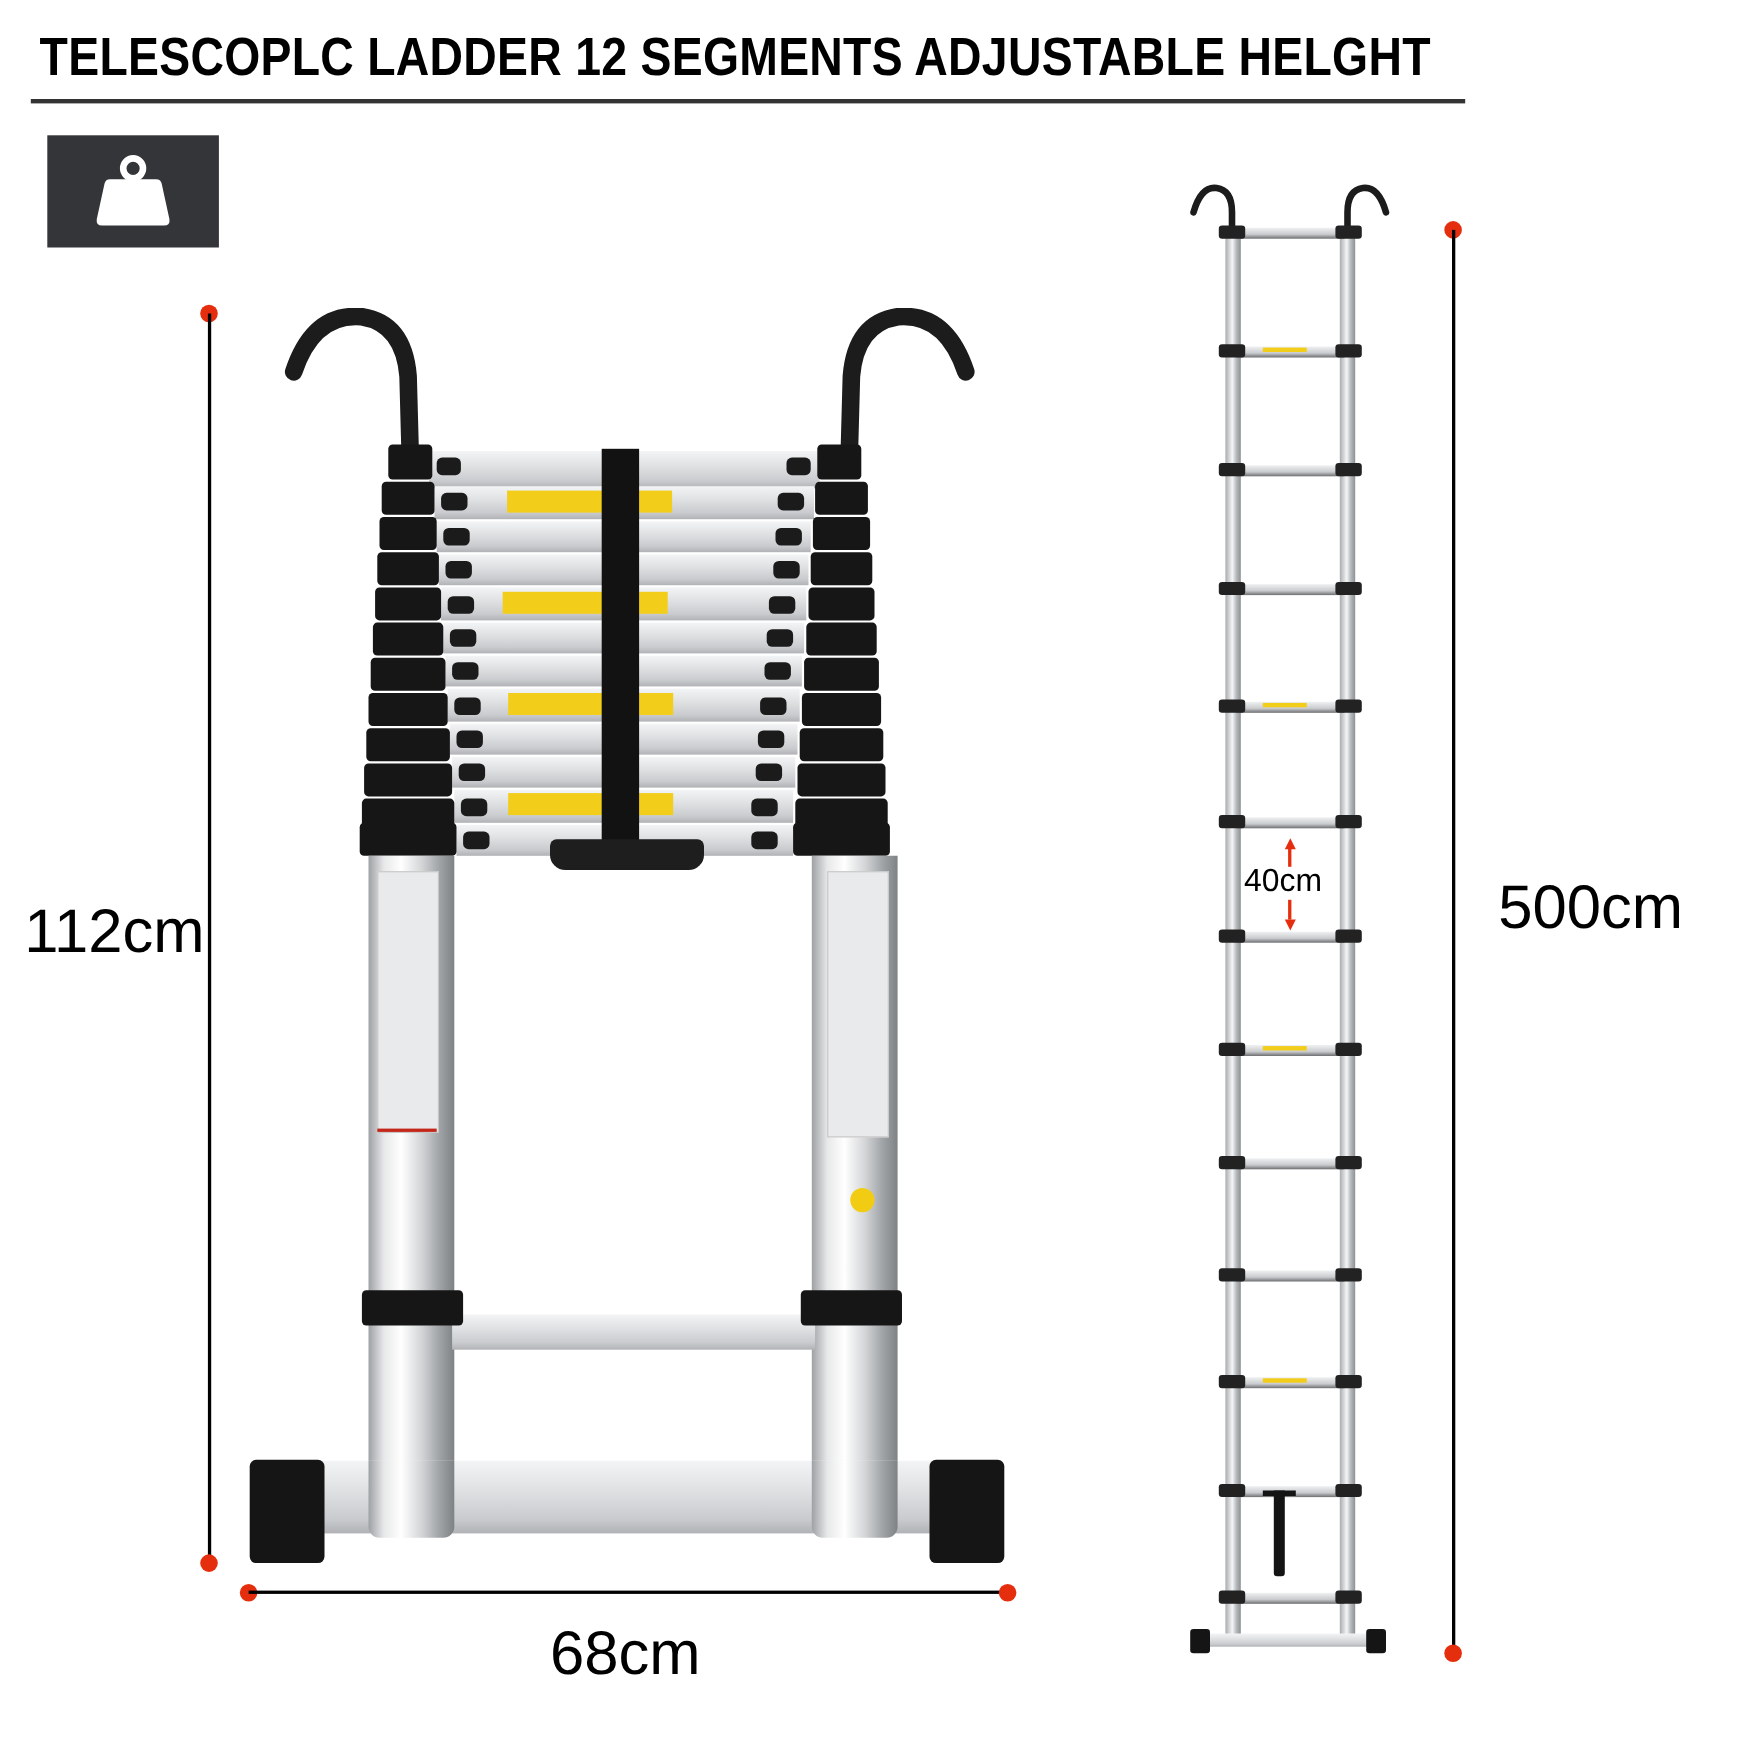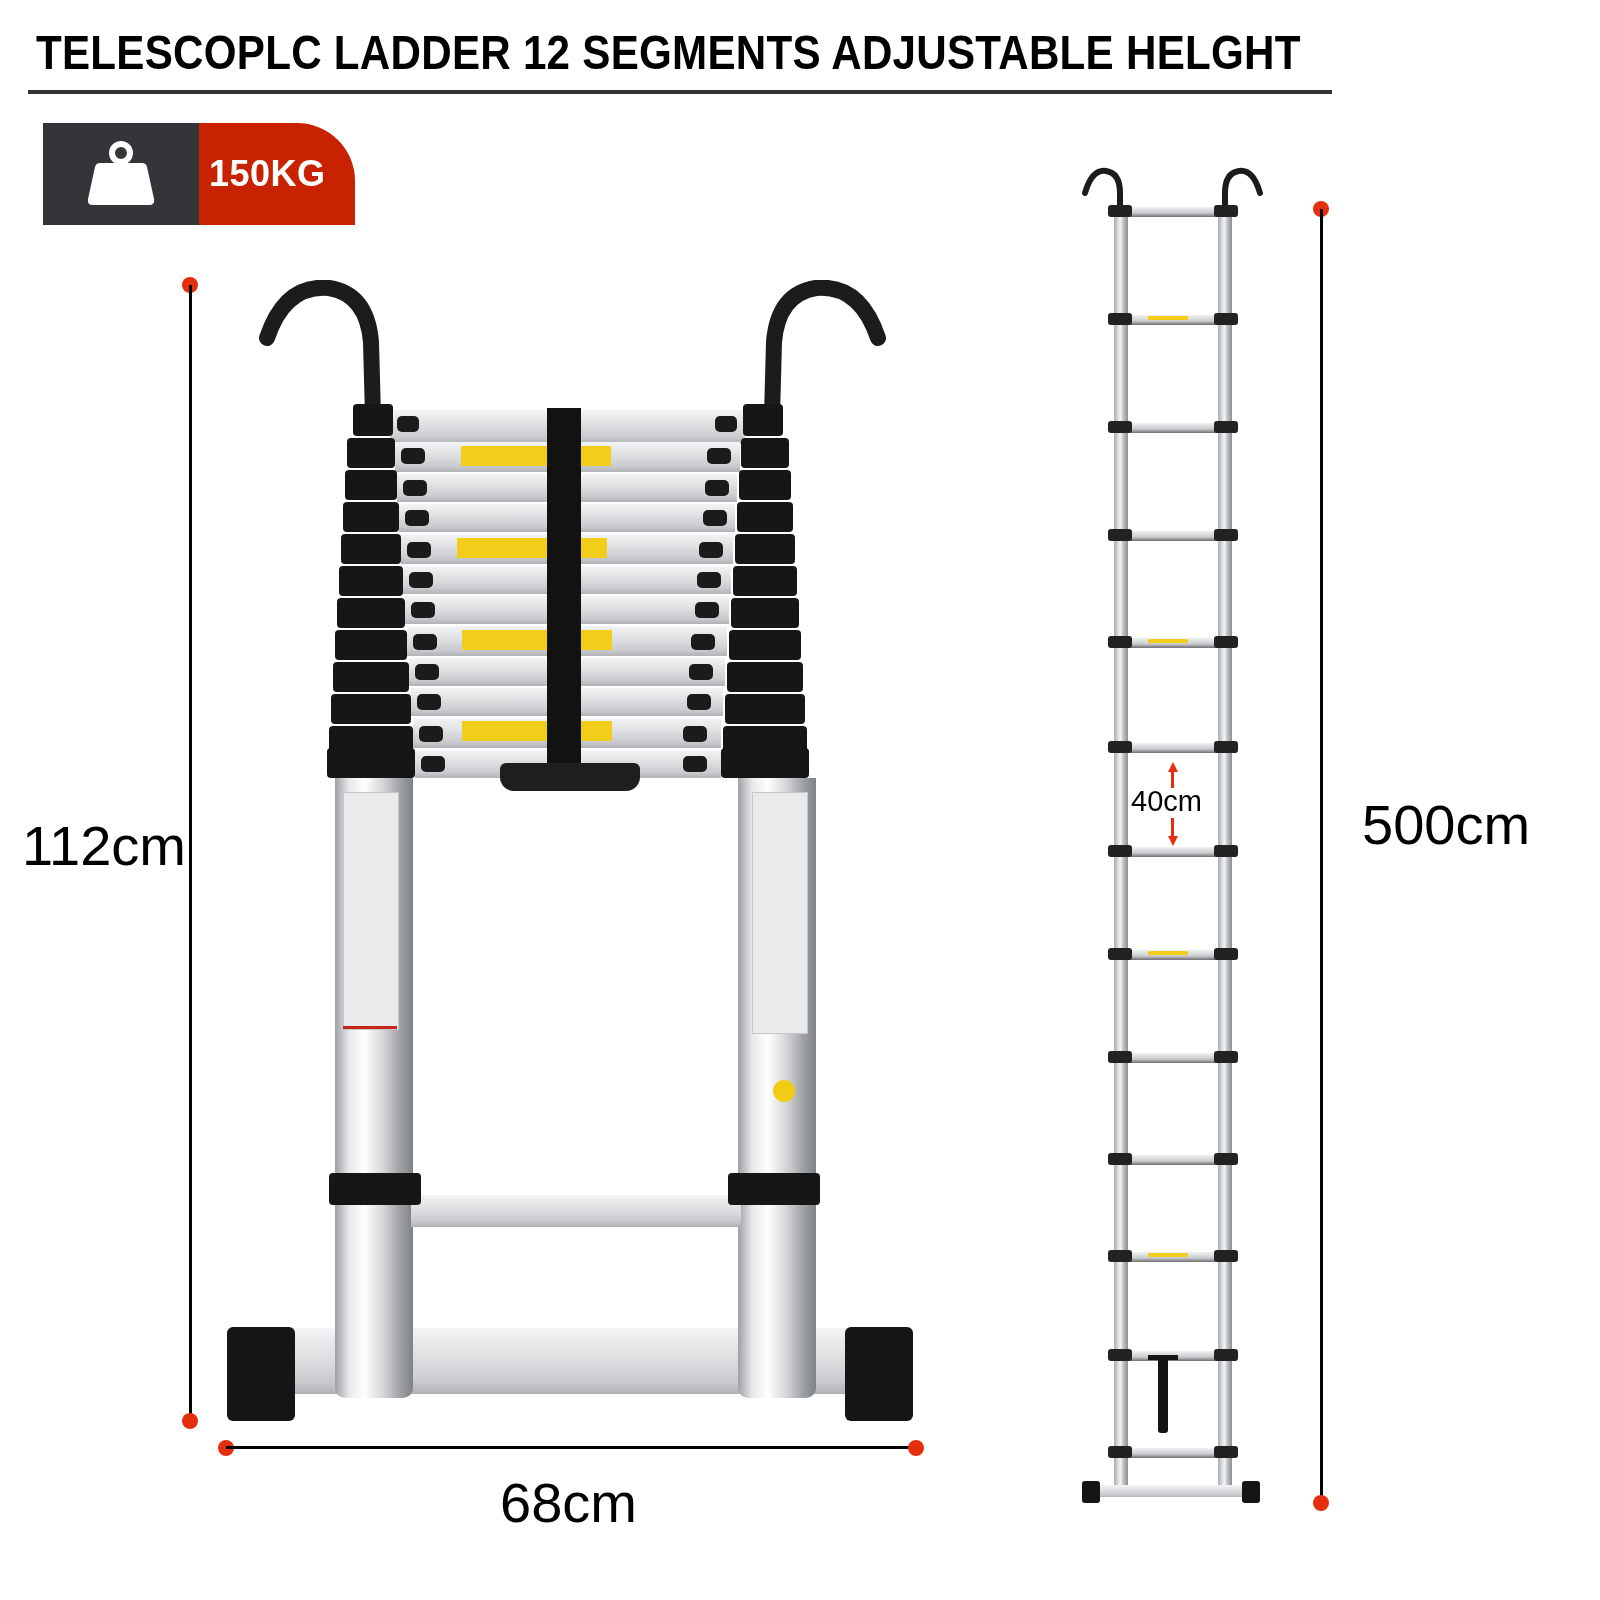--- a/index.html
+++ b/index.html
@@ -41,23 +41,20 @@
 
 <div class="abs title">TELESCOPLC LADDER 12 SEGMENTS ADJUSTABLE HELGHT</div>
 <div class="abs title-rule"></div>
 
 <div class="abs badge">
   <div class="badge-icon-box">
     <svg width="70" height="66" viewBox="0 0 70 66">
       <circle cx="35" cy="12" r="9" fill="none" stroke="#fff" stroke-width="6"></circle>
       <path d="M14 22 H56 Q60 22 61 26 L68 58 Q69 64 63 64 H7 Q1 64 2 58 L9 26 Q10 22 14 22 Z" fill="#fff"></path>
     </svg>
-  </div>
-  <div class="badge-value-box">
-    <span class="badge-value">150KG</span>
   </div>
 </div>
 
 <div class="abs dot" style="left:182px;top:277px;"></div>
 <div class="abs vline" style="left:189px;top:285px;height:1136px;"></div>
 <div class="abs dot" style="left:182px;top:1413px;"></div>
 <div class="abs dim-label" style="left:22px;top:818px;">112cm</div>
 
 <div class="abs dot" style="left:218px;top:1440px;"></div>
 <div class="abs hline" style="left:226px;top:1446px;width:690px;"></div>

